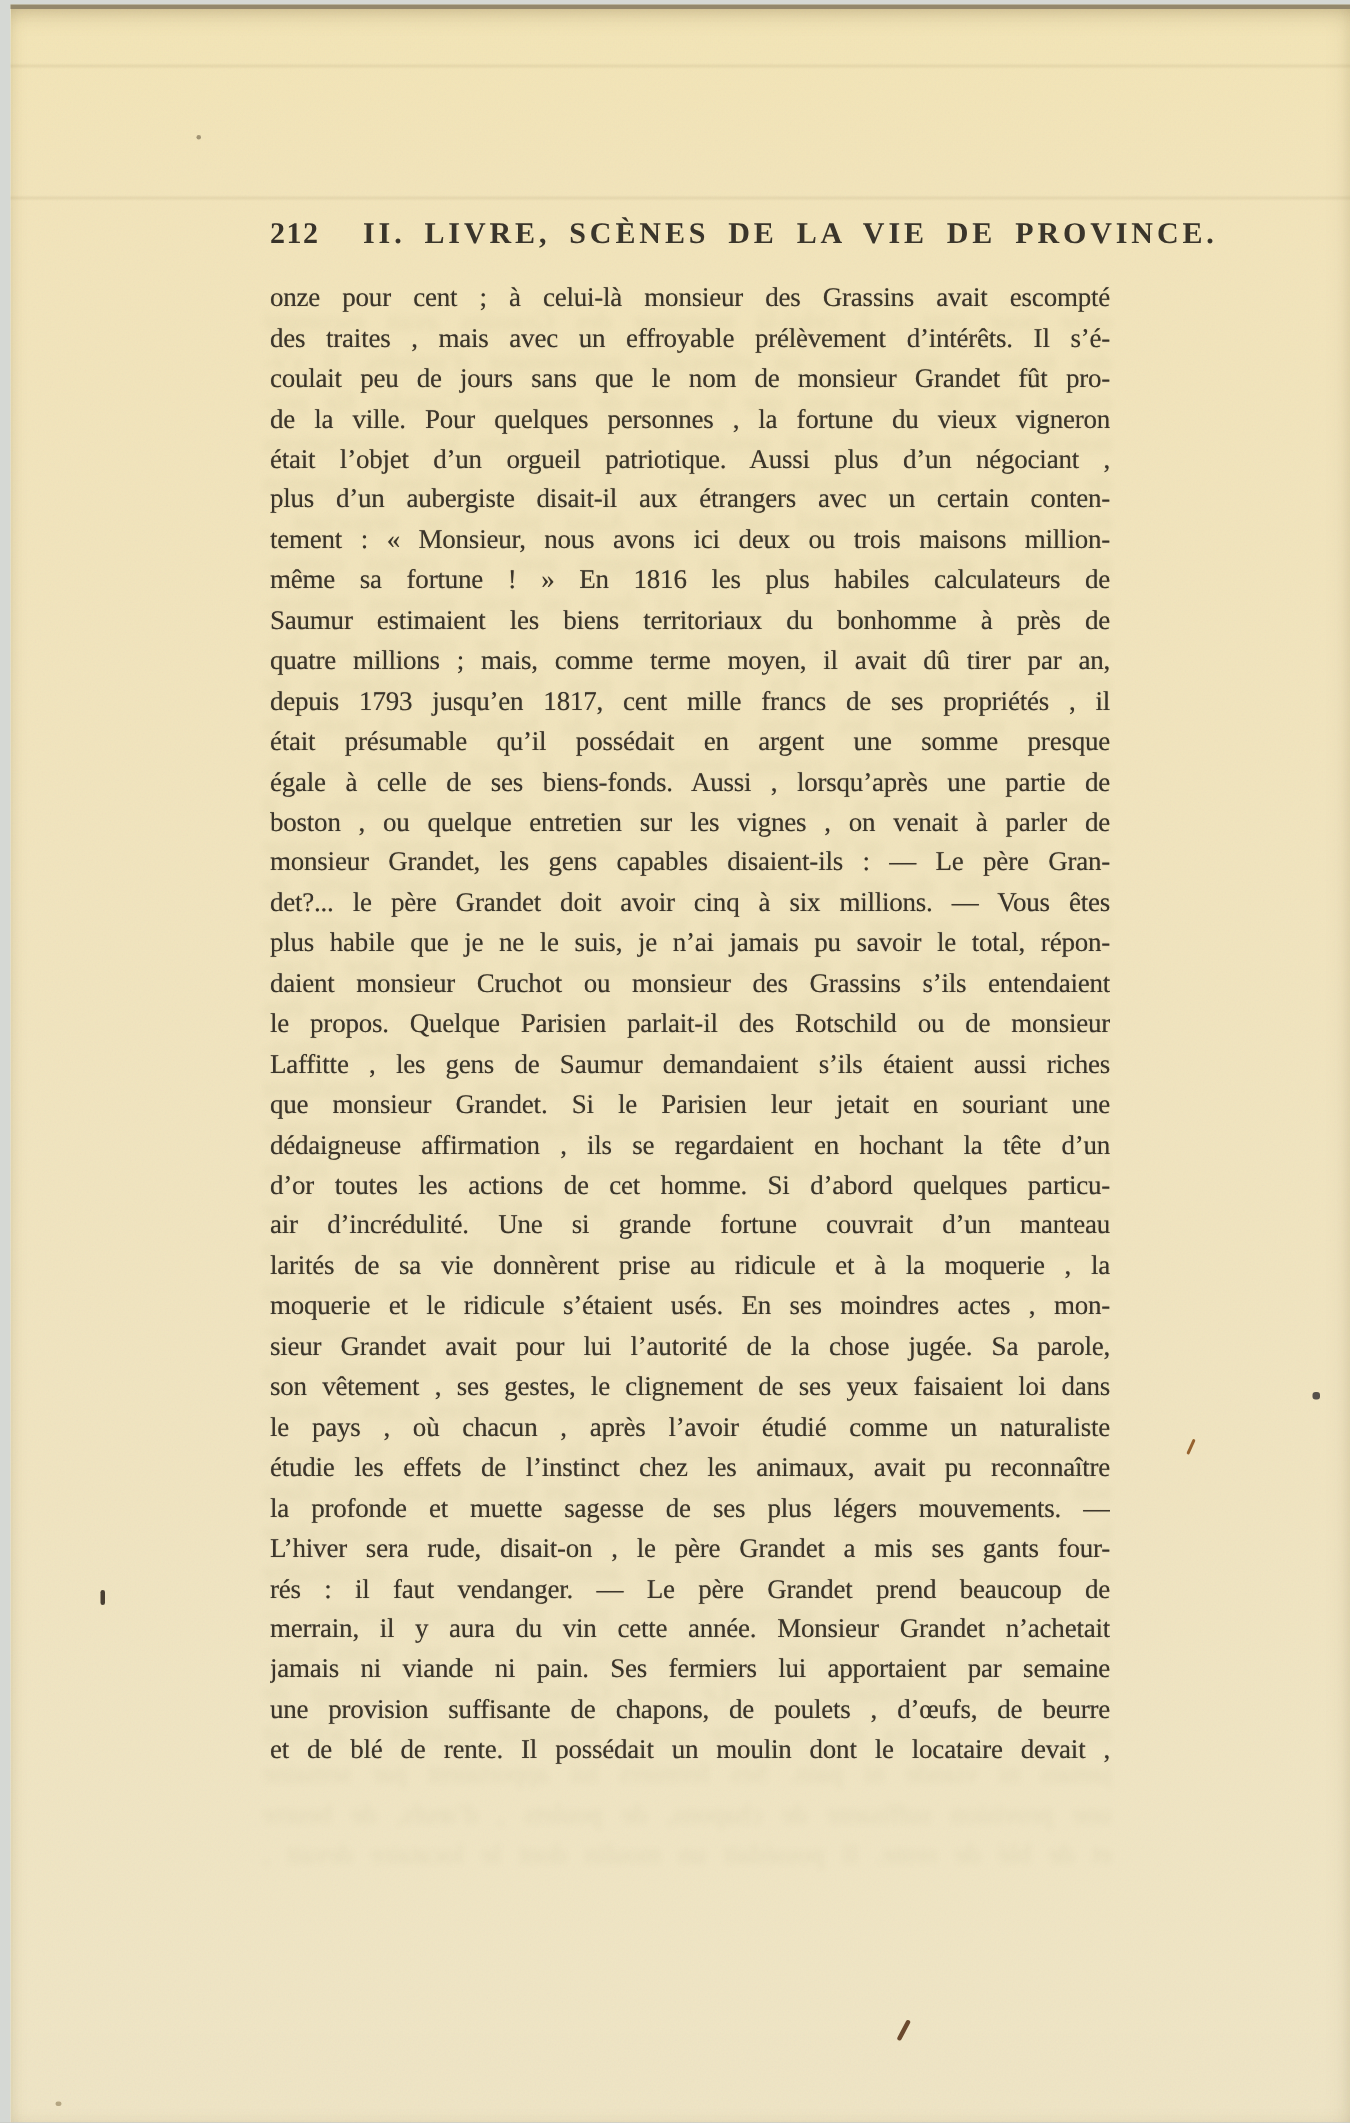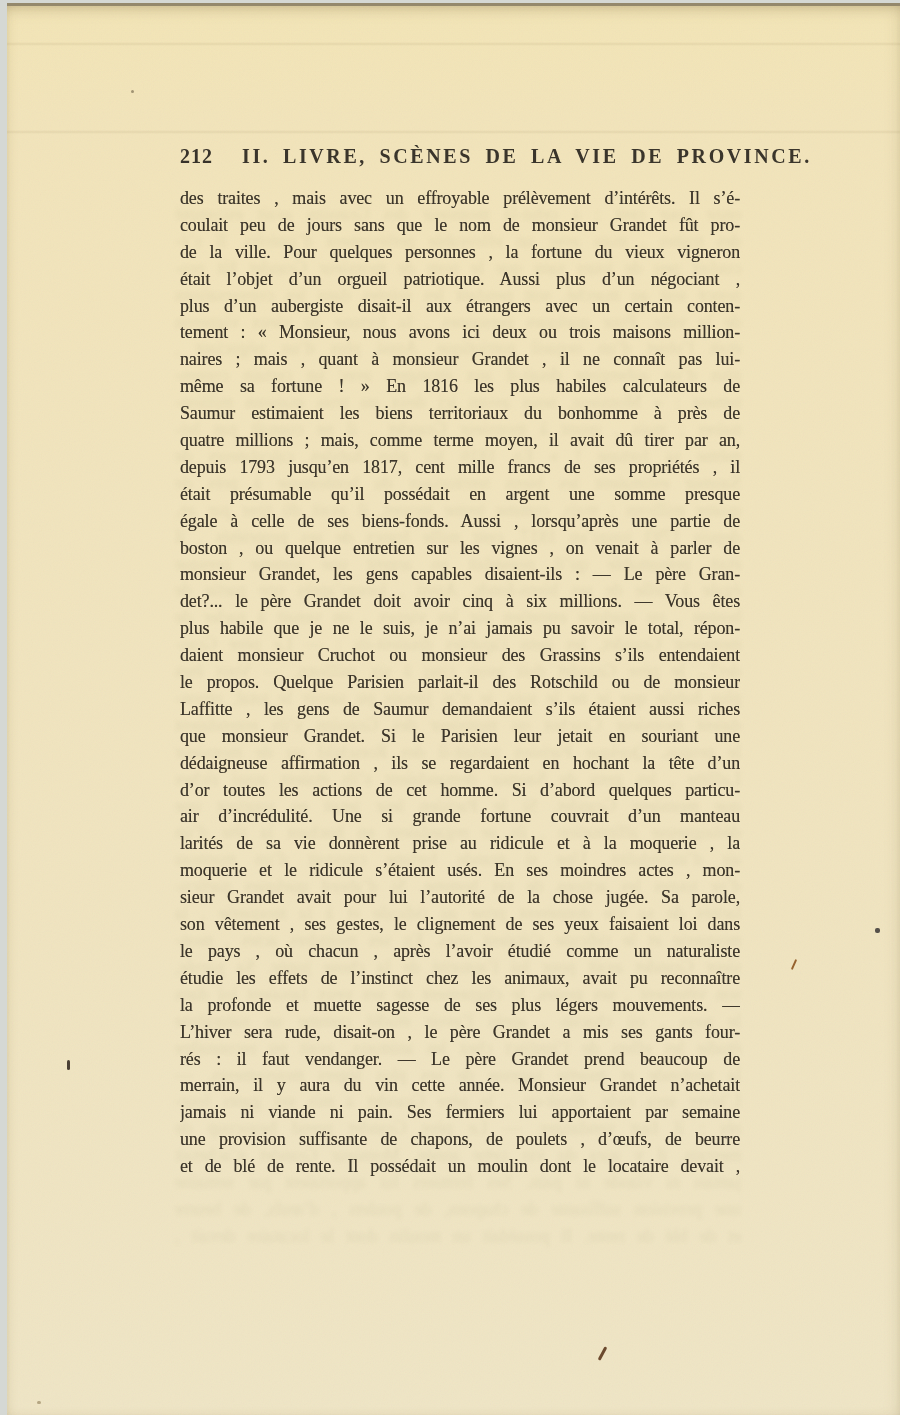--- a/index.html
+++ b/index.html
@@ -96,27 +96,27 @@
         <div class="line">et de blé de rente. Il possédait un moulin dont le locataire devait ,</div>
       </div>
 
     <div class="header">
       <span class="pagenum">212</span>
       <span class="runtitle">II. LIVRE, SCÈNES DE LA VIE DE PROVINCE.</span>
     </div>
 
     <div class="bodytext">
 
+    <div class="line">onze pour cent ; à celui-là monsieur des Grassins avait escompté</div>
         <div class="line">des traites , mais avec un effroyable prélèvement d’intérêts. Il s’é-</div>
         <div class="line">coulait peu de jours sans que le nom de monsieur Grandet fût pro-</div>
         <div class="line">de la ville. Pour quelques personnes , la fortune du vieux vigneron</div>
         <div class="line">était l’objet d’un orgueil patriotique. Aussi plus d’un négociant ,</div>
         <div class="line">plus d’un aubergiste disait-il aux étrangers avec un certain conten-</div>
         <div class="line">tement : « Monsieur, nous avons ici deux ou trois maisons million-</div>
-        <div class="line">naires ; mais , quant à monsieur Grandet , il ne connaît pas lui-</div>
         <div class="line">même sa fortune ! » En 1816 les plus habiles calculateurs de</div>
         <div class="line">Saumur estimaient les biens territoriaux du bonhomme à près de</div>
         <div class="line">quatre millions ; mais, comme terme moyen, il avait dû tirer par an,</div>
         <div class="line">depuis 1793 jusqu’en 1817, cent mille francs de ses propriétés , il</div>
         <div class="line">était présumable qu’il possédait en argent une somme presque</div>
         <div class="line">égale à celle de ses biens-fonds. Aussi , lorsqu’après une partie de</div>
         <div class="line">boston , ou quelque entretien sur les vignes , on venait à parler de</div>
         <div class="line">monsieur Grandet, les gens capables disaient-ils : — Le père Gran-</div>
         <div class="line">det?... le père Grandet doit avoir cinq à six millions. — Vous êtes</div>
         <div class="line">plus habile que je ne le suis, je n’ai jamais pu savoir le total, répon-</div>

